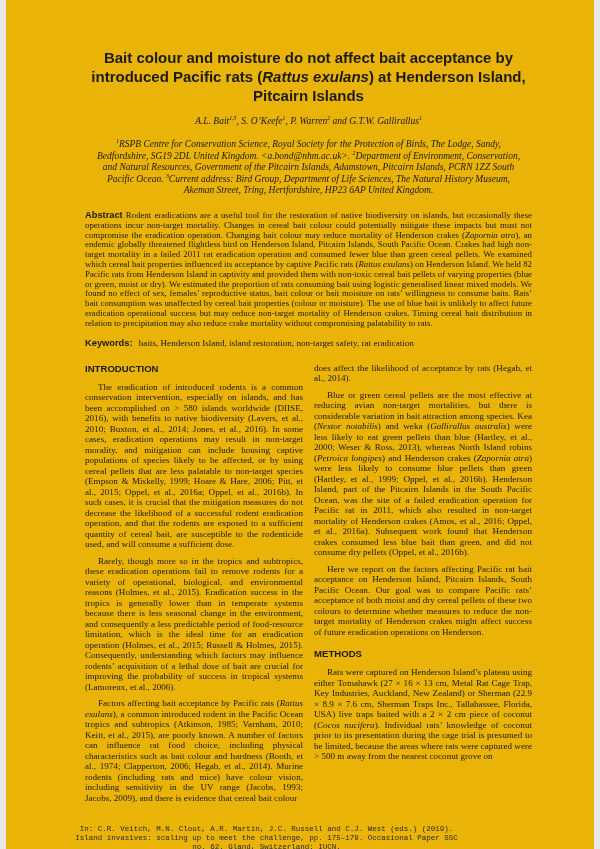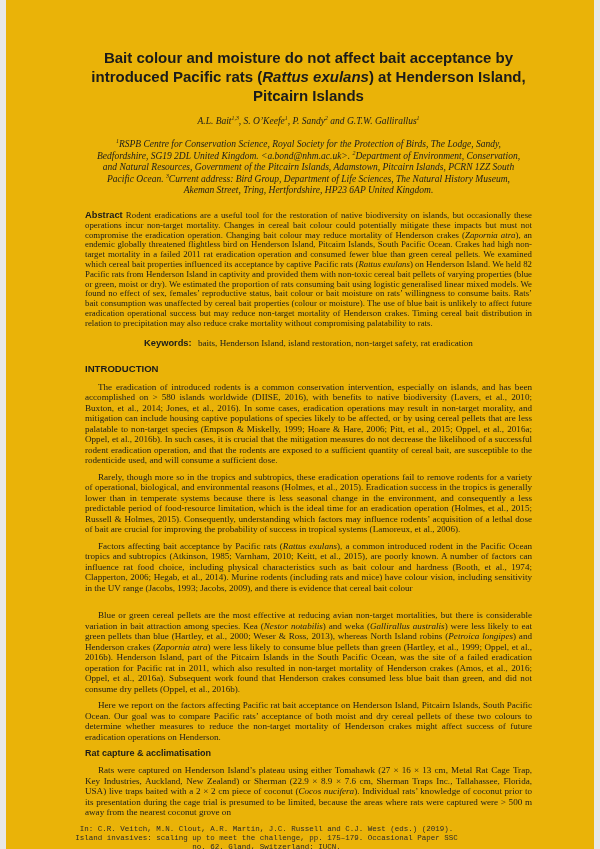--- a/index.html
+++ b/index.html
@@ -44,28 +44,26 @@
     text-align: justify;
   }
   .lbl {
     font-family: "Liberation Sans", sans-serif;
     font-weight: bold;
     font-size: 9.3px;
   }
   .keywords {
     margin-top: 9px;
     font-size: 9.1px;
-    text-align: center;
   }
   .keywords .lbl { margin-right: 4px; }
   .cols {
     display: flex;
     gap: 11px;
     margin-top: 15px;
-    flex-direction: column;
   }
   .col { flex: 1 1 0; min-width: 0; }
   h2 {
     font-family: "Liberation Sans", sans-serif;
     font-weight: bold;
     font-size: 9.6px;
     margin: 0 0 8px 0;
   }
   h2.methods { margin-top: 11px; }
   h3 {
@@ -97,38 +95,39 @@
   }
 </style>
 </head>
 <body>
 
 <div class="page">
   <div class="inner">
 
     <h1 class="title"><span>Bait colour and moisture do not affect bait acceptance by introduced Pacific rats (</span><span class="it">Rattus exulans</span><span>) at Henderson Island, Pitcairn Islands</span></h1>
 
-    <p class="byline"><span>A.L. Bait</span><sup>1,3</sup><span>, S. O’Keefe</span><sup>1</sup><span>, P. Sandy</span><sup>2</sup><span> and G.T.W. Gallirallus</span><sup>1</sup></p>
+    <p class="byline"><span>A.L. Bait</span><sup>1,3</sup><span>, S. O’Keefe</span><sup>1</sup><span>, P. Warren</span><sup>2</sup><span> and G.T.W. Gallirallus</span><sup>1</sup></p>
 
     <p class="affiliations"><sup>1</sup><span>RSPB Centre for Conservation Science, Royal Society for the Protection of Birds, The Lodge, Sandy, Bedfordshire, SG19 2DL United Kingdom. &lt;a.bond@nhm.ac.uk&gt;. </span><sup>2</sup><span>Department of Environment, Conservation, and Natural Resources, Government of the Pitcairn Islands, Adamstown, Pitcairn Islands, PCRN 1ZZ South Pacific Ocean. </span><sup>3</sup><span>Current address: Bird Group, Department of Life Sciences, The Natural History Museum, Akeman Street, Tring, Hertfordshire, HP23 6AP United Kingdom.</span></p>
 
     <p class="abstract"><span class="lbl">Abstract</span><span> </span><span><span>Rodent eradications are a useful tool for the restoration of native biodiversity on islands, but occasionally these operations incur non-target mortality. Changes in cereal bait colour could potentially mitigate these impacts but must not compromise the eradication operation. Changing bait colour may reduce mortality of Henderson crakes (</span><span class="it">Zapornia atra</span><span>), an endemic globally threatened flightless bird on Henderson Island, Pitcairn Islands, South Pacific Ocean. Crakes had high non-target mortality in a failed 2011 rat eradication operation and consumed fewer blue than green cereal pellets. We examined which cereal bait properties influenced its acceptance by captive Pacific rats (</span><span class="it">Rattus exulans</span><span>) on Henderson Island.  We held 82 Pacific rats from Henderson Island in captivity and provided them with non-toxic cereal bait pellets of varying properties (blue or green, moist or dry). We estimated the proportion of rats consuming bait using logistic generalised linear mixed models. We found no effect of sex, females’ reproductive status, bait colour or bait moisture on rats’ willingness to consume baits. Rats’ bait consumption was unaffected by cereal bait properties (colour or moisture). The use of blue bait is unlikely to affect future eradication operational success but may reduce non-target mortality of Henderson crakes. Timing cereal bait distribution in relation to precipitation may also reduce crake mortality without compromising palatability to rats.</span></span></p>
 
     <p class="keywords"><span class="lbl">Keywords:</span><span> </span><span>baits, Henderson Island, island restoration, non-target safety, rat eradication</span></p>
 
     <div class="cols">
       <div class="col">
         <h2>INTRODUCTION</h2>
         <p class="body"><span>The eradication of introduced rodents is a common conservation intervention, especially on islands, and has been accomplished on &gt; 580 islands worldwide (DIISE, 2016), with benefits to native biodiversity (Lavers, et al., 2010; Buxton, et al., 2014; Jones, et al., 2016). In some cases, eradication operations may result in non-target morality, and mitigation can include housing captive populations of species likely to be affected, or by using cereal pellets that are less palatable to non-target species (Empson &amp; Miskelly, 1999; Hoare &amp; Hare, 2006; Pitt, et al., 2015; Oppel, et al., 2016a; Oppel, et al., 2016b). In such cases, it is crucial that the mitigation measures do not decrease the likelihood of a successful rodent eradication operation, and that the rodents are exposed to a sufficient quantity of cereal bait, are susceptible to the rodenticide used, and will consume a sufficient dose.</span></p>
         <p class="body"><span>Rarely, though more so in the tropics and subtropics, these eradication operations fail to remove rodents for a variety of operational, biological, and environmental reasons (Holmes, et al., 2015). Eradication success in the tropics is generally lower than in temperate systems because there is less seasonal change in the environment, and consequently a less predictable period of food-resource limitation, which is the ideal time for an eradication operation (Holmes, et al., 2015; Russell &amp; Holmes, 2015). Consequently, understanding which factors may influence rodents’ acquisition of a lethal dose of bait are crucial for improving the probability of success in tropical systems (Lamoreux, et al., 2006).</span></p>
         <p class="body"><span>Factors affecting bait acceptance by Pacific rats (</span><span class="it">Rattus exulans</span><span>), a common introduced rodent in the Pacific Ocean tropics and subtropics (Atkinson, 1985; Varnham, 2010; Keitt, et al., 2015), are poorly known. A number of factors can influence rat food choice, including physical characteristics such as bait colour and hardness (Booth, et al., 1974; Clapperton, 2006; Hegab, et al., 2014). Murine rodents (including rats and mice) have colour vision, including sensitivity in the UV range (Jacobs, 1993; Jacobs, 2009), and there is evidence that cereal bait colour</span></p>
       </div>
       <div class="col">
+        <p class="body noindent"><span>does affect the likelihood of acceptance by rats (Hegab, et al., 2014).</span></p>
         <p class="body"><span>Blue or green cereal pellets are the most effective at reducing avian non-target mortalities, but there is considerable variation in bait attraction among species. Kea (</span><span class="it">Nestor notabilis</span><span>) and weka (</span><span class="it">Gallirallus australis</span><span>) were less likely to eat green pellets than blue (Hartley, et al., 2000; Weser &amp; Ross, 2013), whereas North Island robins (</span><span class="it">Petroica longipes</span><span>) and Henderson crakes (</span><span class="it">Zapornia atra</span><span>) were less likely to consume blue pellets than green (Hartley, et al., 1999; Oppel, et al., 2016b). Henderson Island, part of the Pitcairn Islands in the South Pacific Ocean, was the site of a failed eradication operation for Pacific rat in 2011, which also resulted in non-target mortality of Henderson crakes (Amos, et al., 2016; Oppel, et al., 2016a). Subsequent work found that Henderson crakes consumed less blue bait than green, and did not consume dry pellets (Oppel, et al., 2016b).</span></p>
         <p class="body"><span>Here we report on the factors affecting Pacific rat bait acceptance on Henderson Island, Pitcairn Islands, South Pacific Ocean. Our goal was to compare Pacific rats’ acceptance of both moist and dry cereal pellets of these two colours to determine whether measures to reduce the non-target mortality of Henderson crakes might affect success of future eradication operations on Henderson.</span></p>
-        <h3>Rat capture &amp; acclimatisation</h3>
+        <h2 class="methods">METHODS</h2>
         <p class="body"><span>Rats were captured on Henderson Island’s plateau using either Tomahawk (27 × 16 × 13 cm, Metal Rat Cage Trap, Key Industries, Auckland, New Zealand) or Sherman (22.9 × 8.9 × 7.6 cm, Sherman Traps Inc., Tallahassee, Florida, USA) live traps baited with a 2 × 2 cm piece of coconut (</span><span class="it">Cocos nucifera</span><span>). Individual rats’ knowledge of coconut prior to its presentation during the cage trial is presumed to be limited, because the areas where rats were captured were &gt; 500 m away from the nearest coconut grove on</span></p>
       </div>
     </div>
   </div>
 
   <p class="footer">In: C.R. Veitch, M.N. Clout, A.R. Martin, J.C. Russell and C.J. West (eds.) (2019). Island invasives: scaling up to meet the challenge, pp. 175–179. Occasional Paper SSC no. 62. Gland, Switzerland: IUCN.</p>
 </div>
 
 </body></html>

